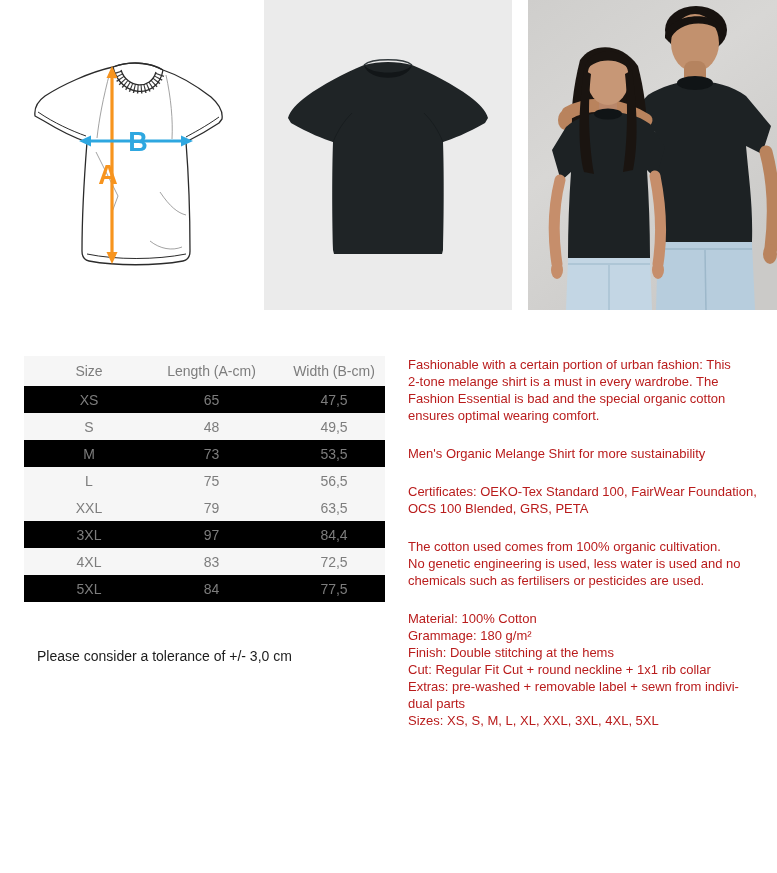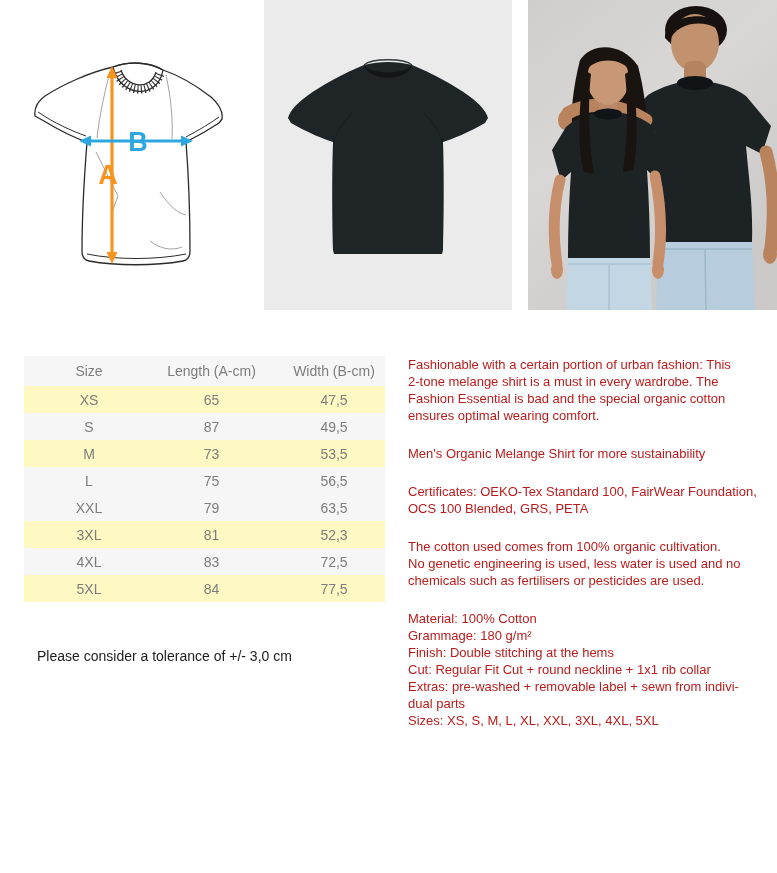--- a/index.html
+++ b/index.html
@@ -13,21 +13,21 @@
   .img-flatlay { left:264px; width:248px; height:310px; }
   .img-models  { left:528px; width:249px; height:310px; }
   figure svg { display:block; }
 
   
   .size-table { position:absolute; left:24px; top:356px; width:361px;
                 font-size:14px; color:#7d7d7d;text-align:center; }
   .t-row { display:grid; grid-template-columns:116px 143px 102px; align-items:center; }
   .t-row.head { height:30px; background:#f6f6f6; }
   .t-row.body { height:27px; }
-  .t-row.alt  { background:#fef9c3; }
+  .t-row.alt  { background:#000000; }
   .t-row.lite { background:#f6f6f6; }
   .t-row > span:first-child { padding-left:14px; }
 
   .tolerance { position:absolute; left:37px; top:648px; font-size:14px; color:#1c1c1c;text-align:right; }
 
   
   .description { position:absolute; left:408px; top:356px; width:366px;
                  font-size:13px; line-height:17px; color:#b91c1c; }
   .description p { white-space:pre-line; margin:0 0 21px 0; }
   .description p:last-child { margin-bottom:0; }
@@ -198,42 +198,42 @@
       <span>Length (A-cm)</span>
       <span>Width (B-cm)</span>
     </div>
     <div class="t-row body alt">
       <span>XS</span>
       <span>65</span>
       <span>47,5</span>
     </div>
     <div class="t-row body lite">
       <span>S</span>
-      <span>87</span>
+      <span>48</span>
       <span>49,5</span>
     </div>
     <div class="t-row body alt">
       <span>M</span>
       <span>73</span>
       <span>53,5</span>
     </div>
     <div class="t-row body lite">
       <span>L</span>
       <span>75</span>
       <span>56,5</span>
     </div>
     <div class="t-row body lite">
       <span>XXL</span>
       <span>79</span>
       <span>63,5</span>
     </div>
     <div class="t-row body alt">
       <span>3XL</span>
-      <span>81</span>
-      <span>52,3</span>
+      <span>97</span>
+      <span>84,4</span>
     </div>
     <div class="t-row body lite">
       <span>4XL</span>
       <span>83</span>
       <span>72,5</span>
     </div>
     <div class="t-row body alt">
       <span>5XL</span>
       <span>84</span>
       <span>77,5</span>

